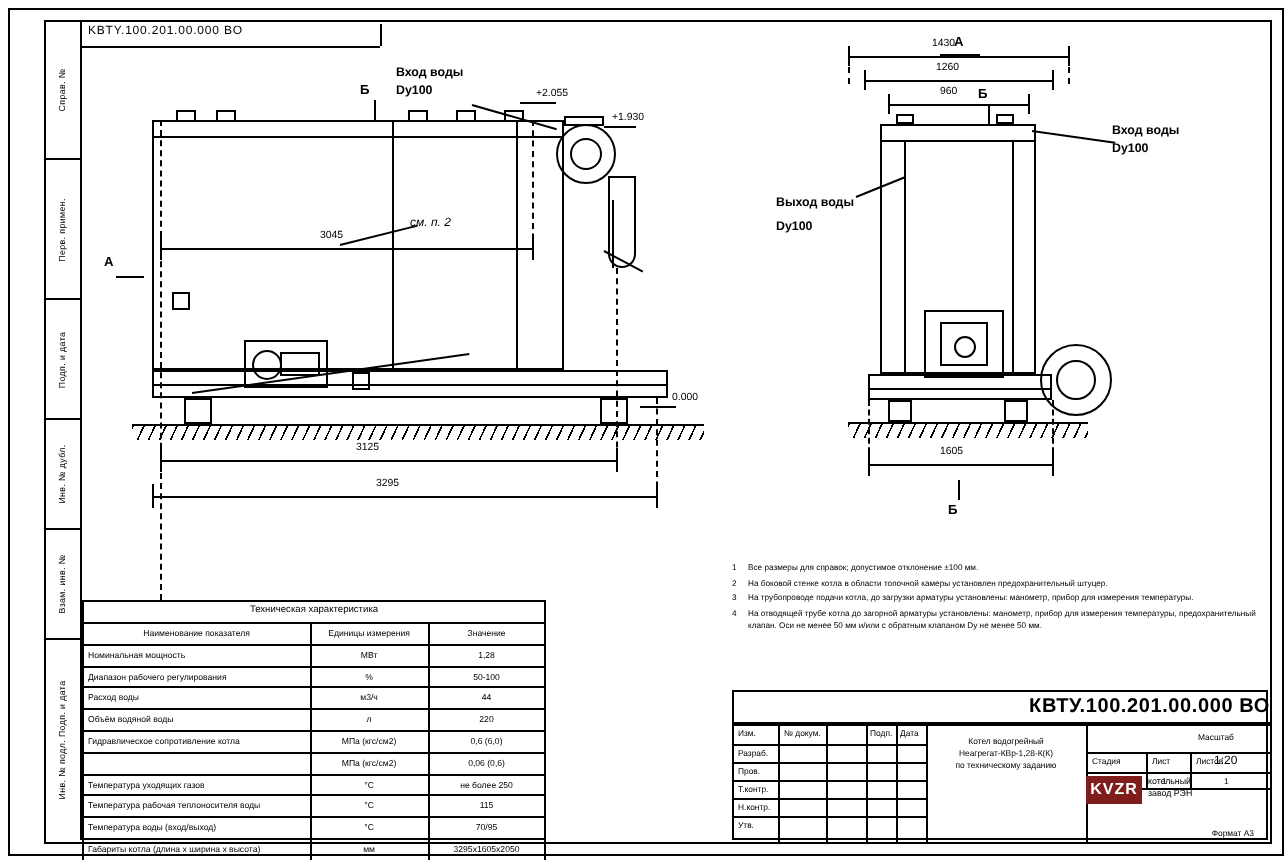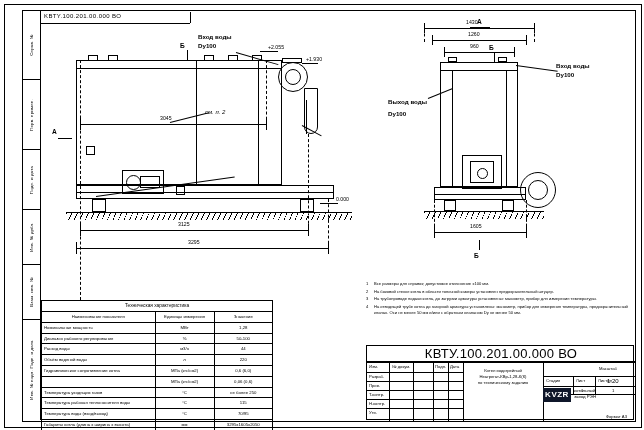--- a/index.html
+++ b/index.html
@@ -25,24 +25,24 @@
   table{border-collapse:collapse;}
   .tech{position:absolute;left:41px;top:300px;width:232px;font-size:4.3px;}
   .tech th,.tech td{border:.8px solid #000;padding:0 2px;height:9.8px;line-height:9.8px;}
   .tech .hdr{text-align:center;font-weight:normal;}
   .tech .c{text-align:center;}
   .tech .title{height:10px;line-height:10px;text-align:center;font-size:4.8px;}
   .notes{position:absolute;left:366px;top:281px;width:268px;font-size:4.1px;line-height:6.2px;}
   .notes .row{display:flex;margin-bottom:1.5px;}
   .notes .num{width:8px;flex:0 0 8px;}
   .stamp{position:absolute;left:366px;top:345px;width:268px;height:75px;border:1.2px solid #000;box-sizing:border-box;}
-  .stamp .cap{position:absolute;left:0;top:0;width:268px;height:16px;border-bottom:1.2px solid #000;box-sizing:border-box;text-align:center;font-size:13px;font-weight:normal;line-height:16px;letter-spacing:.3px;}
+  .stamp .cap{position:absolute;left:0;top:0;width:268px;height:16px;border-bottom:1.2px solid #000;box-sizing:border-box;text-align:right;font-size:10px;font-weight:bold;line-height:16px;letter-spacing:.3px;}
   .stamp .sub{position:absolute;font-size:4.2px;}
   .kv{position:absolute;right:4px;bottom:5px;width:86px;height:26px;}
-  .kvlogo{position:absolute;left:0;top:0;width:28px;height:14px;background:#0f172a;color:#fff;font-size:8px;font-weight:bold;text-align:center;line-height:14px;letter-spacing:.5px;}
+  .kvlogo{position:absolute;left:0;top:0;width:28px;height:14px;background:#7f1d1d;color:#fff;font-size:8px;font-weight:bold;text-align:center;line-height:14px;letter-spacing:.5px;}
   .kvtxt{position:absolute;left:31px;top:0;font-size:4.4px;line-height:5.6px;}
   .fmt{position:absolute;right:6px;bottom:0px;font-size:4.2px;}
   .sq{position:absolute;border:1px solid #000;}
 </style>
 </head>
 <body>
 
 <div id="sheet">
 
   <div class="frame-outer"></div>

